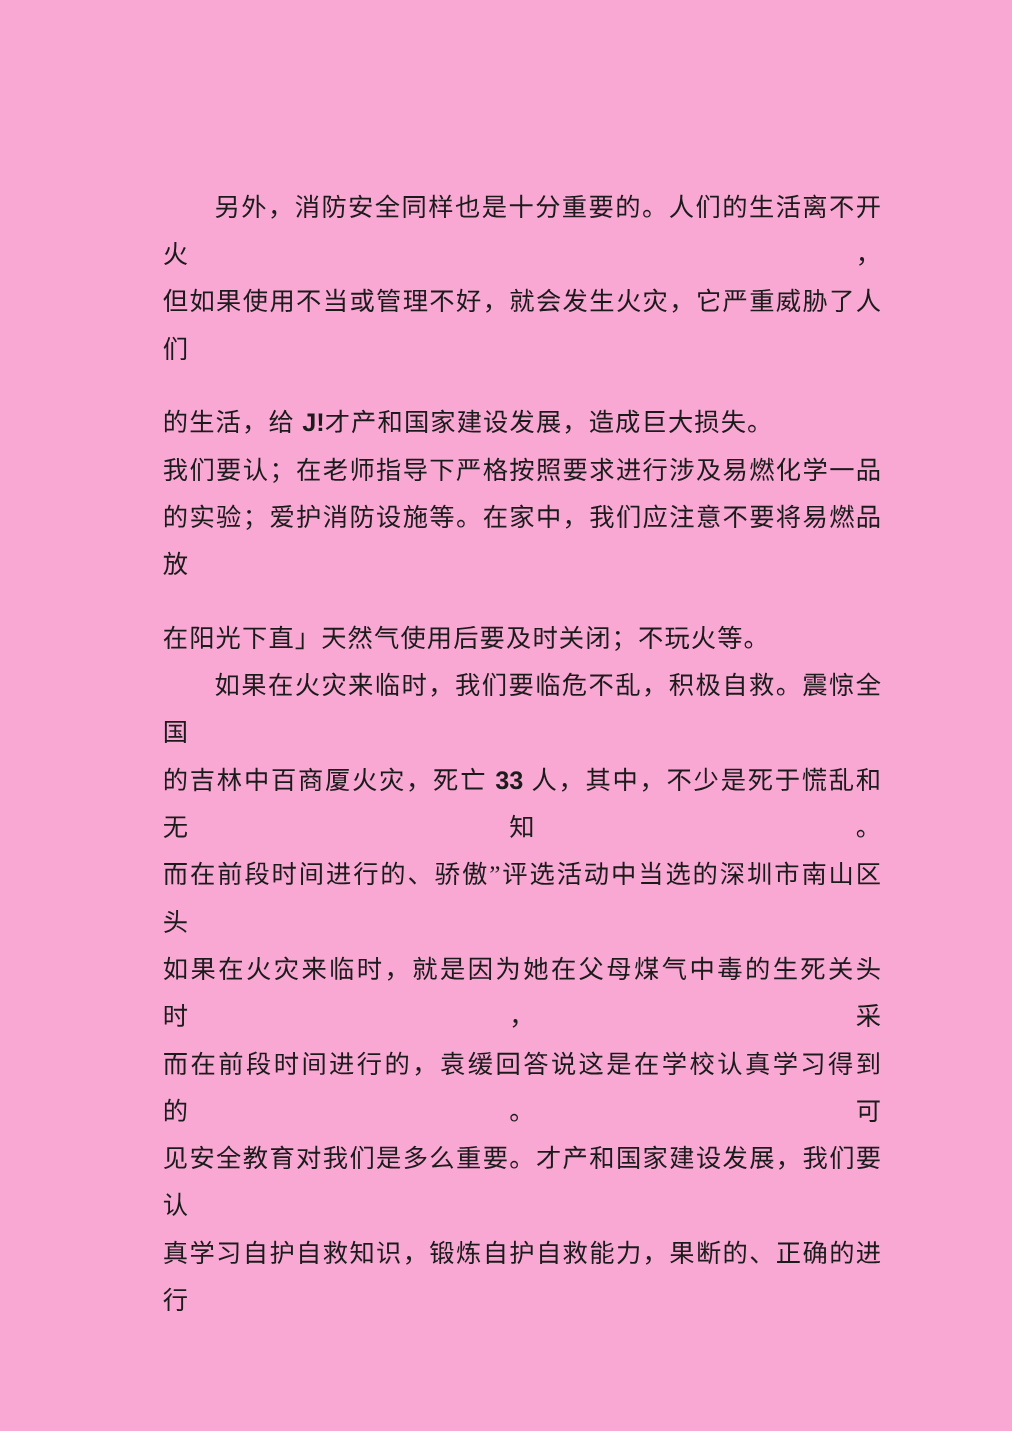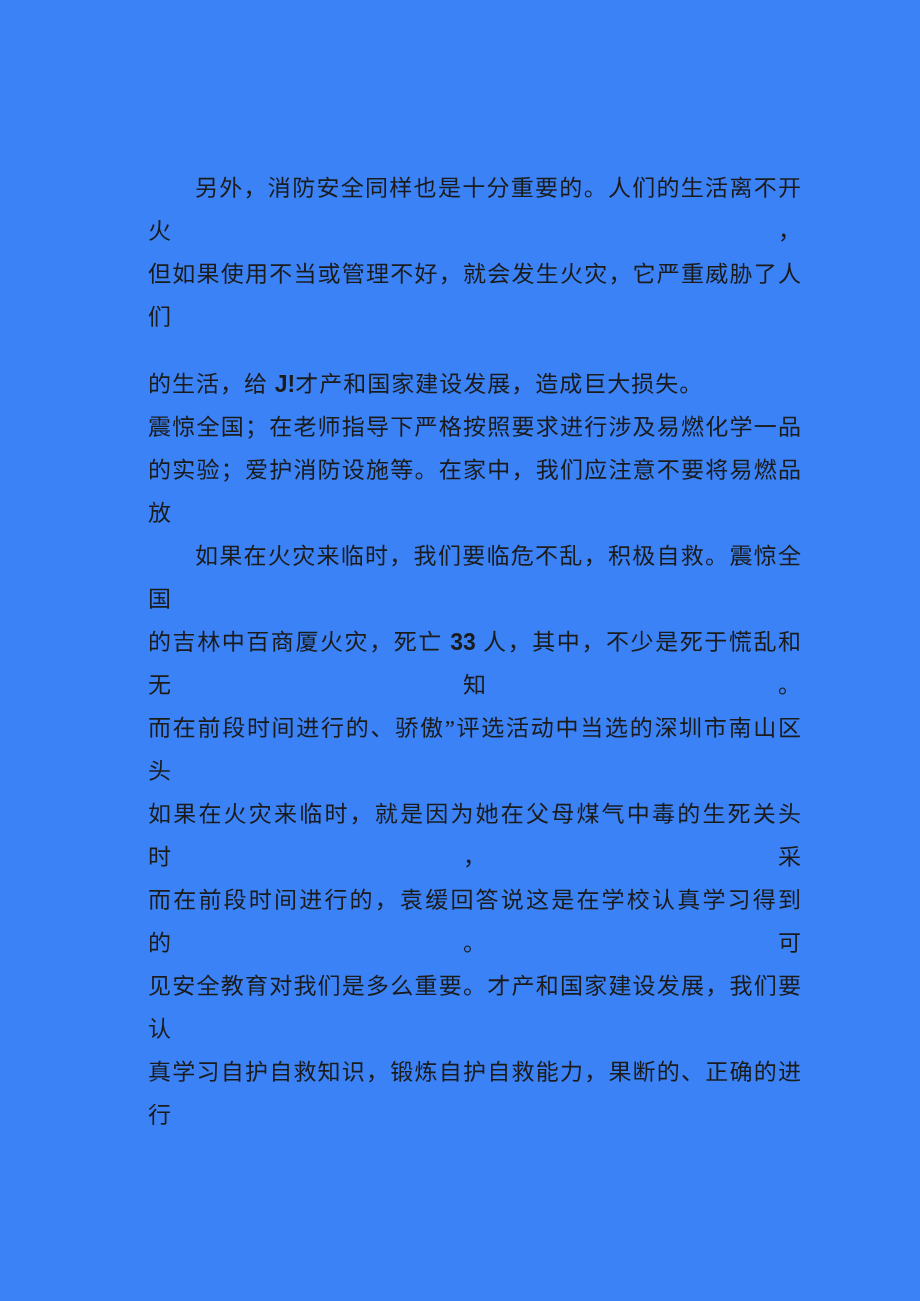--- a/index.html
+++ b/index.html
@@ -4,21 +4,21 @@
 <style>
   html, body {
     margin: 0;
     padding: 0;
     background: #ffffff;
   }
   .page {
     position: relative;
     width: 920px;
     height: 1301px;
-    background: #3b82f6;
+    background: #f9a8d4;
     overflow: hidden;
     font-family: "Liberation Serif", "DejaVu Serif", serif;
     color: #1b1b1b;
   }
   .doc {
     position: absolute;
     left: 148px;
     top: 167px;
     width: 654px;
     font-size: 23px;
@@ -52,22 +52,23 @@
 <div class="page">
   <div class="doc">
 
     <div class="para">
       <div class="line indent fill">另外，消防安全同样也是十分重要的。人们的生活离不开火，</div>
       <div class="line fill">但如果使用不当或管理不好，就会发生火灾，它严重威胁了人们</div>
       <div class="line end">的生活，给 <span class="latin">J!</span>才产和国家建设发展，造成巨大损失。</div>
     </div>
 
     <div class="para">
-      <div class="line fill">震惊全国；在老师指导下严格按照要求进行涉及易燃化学一品</div>
+      <div class="line fill">我们要认；在老师指导下严格按照要求进行涉及易燃化学一品</div>
       <div class="line fill">的实验；爱护消防设施等。在家中，我们应注意不要将易燃品放</div>
+      <div class="line end">在阳光下直」天然气使用后要及时关闭；不玩火等。</div>
     </div>
 
     <div class="para">
       <div class="line indent fill">如果在火灾来临时，我们要临危不乱，积极自救。震惊全国</div>
       <div class="line fill">的吉林中百商厦火灾，死亡 <span class="latin">33</span> 人，其中，不少是死于慌乱和无知。</div>
       <div class="line fill">而在前段时间进行的、骄傲”评选活动中当选的深圳市南山区头</div>
       <div class="line fill">如果在火灾来临时，就是因为她在父母煤气中毒的生死关头时，采</div>
       <div class="line fill">而在前段时间进行的，袁缓回答说这是在学校认真学习得到的。可</div>
       <div class="line fill">见安全教育对我们是多么重要。才产和国家建设发展，我们要认</div>
       <div class="line fill">真学习自护自救知识，锻炼自护自救能力，果断的、正确的进行</div>

